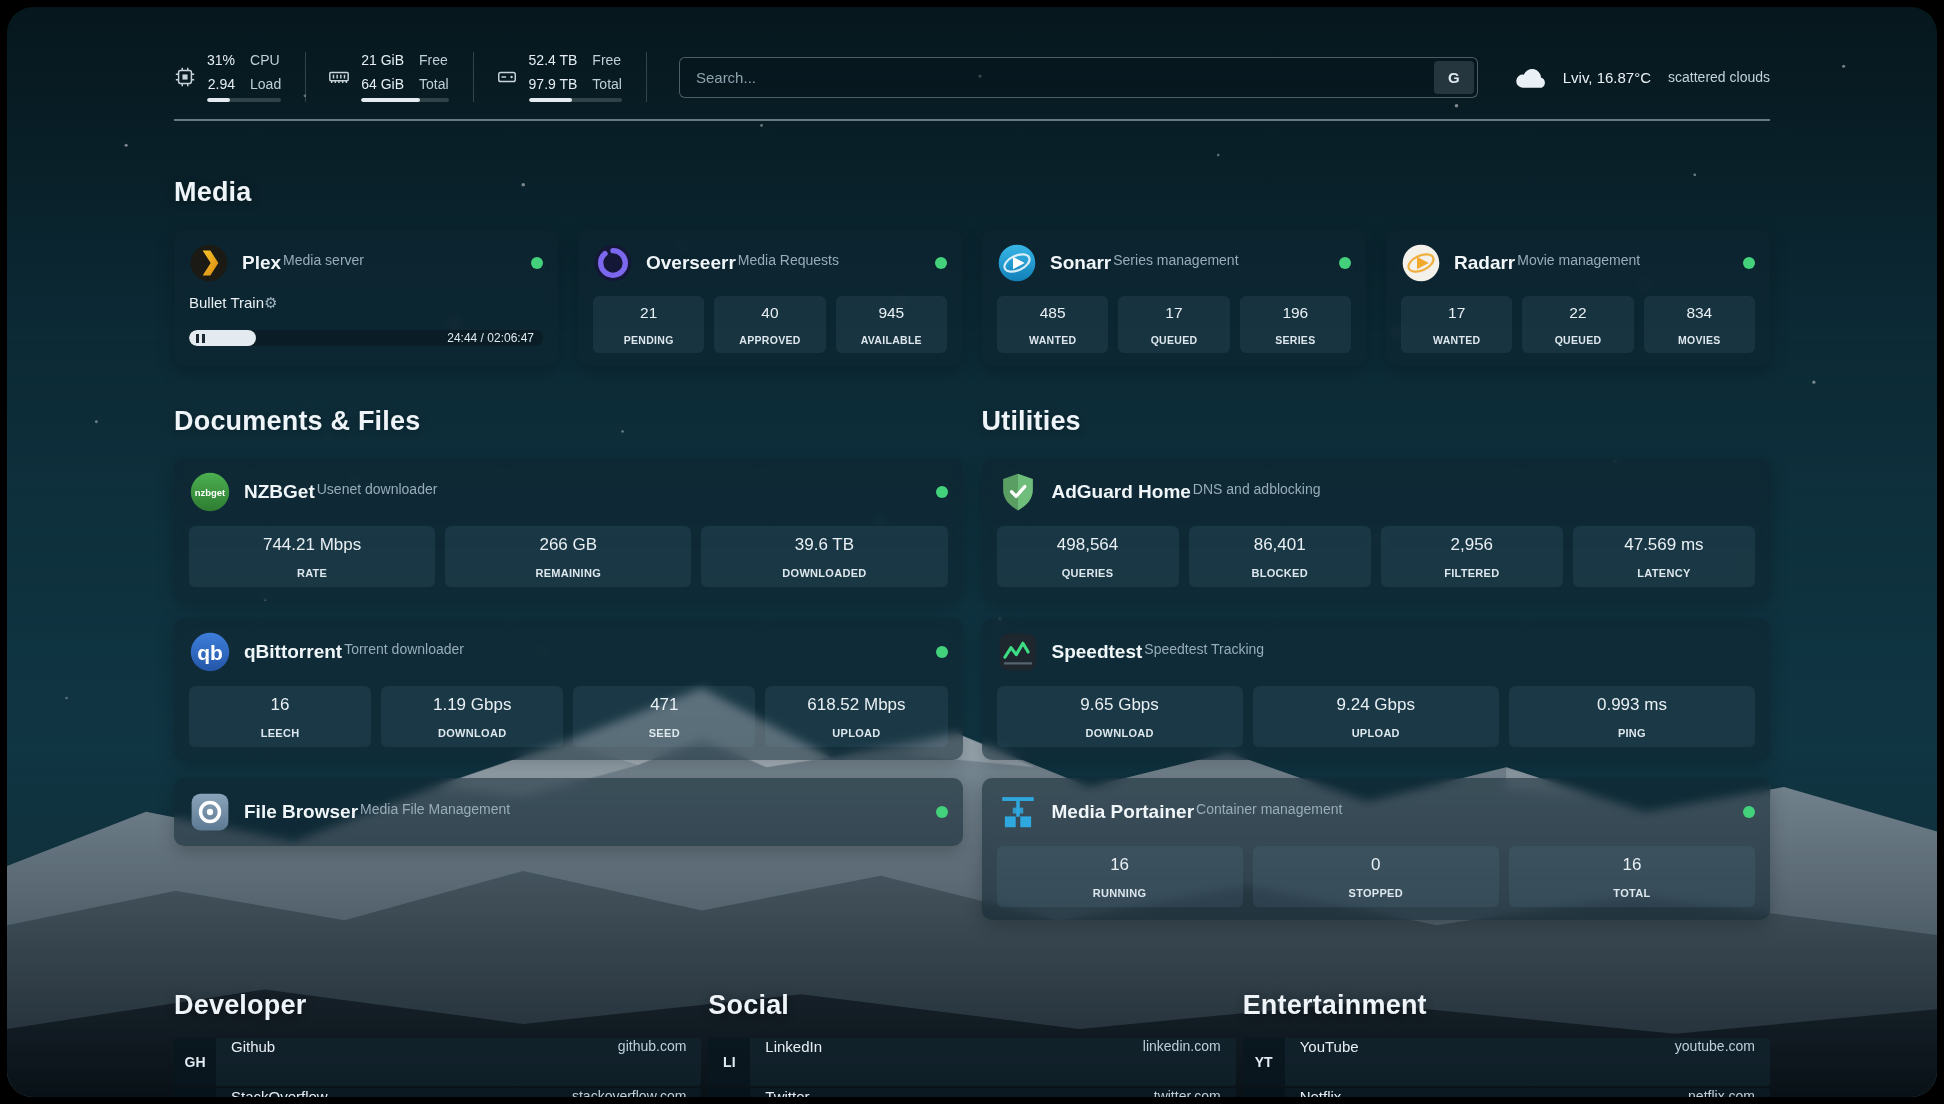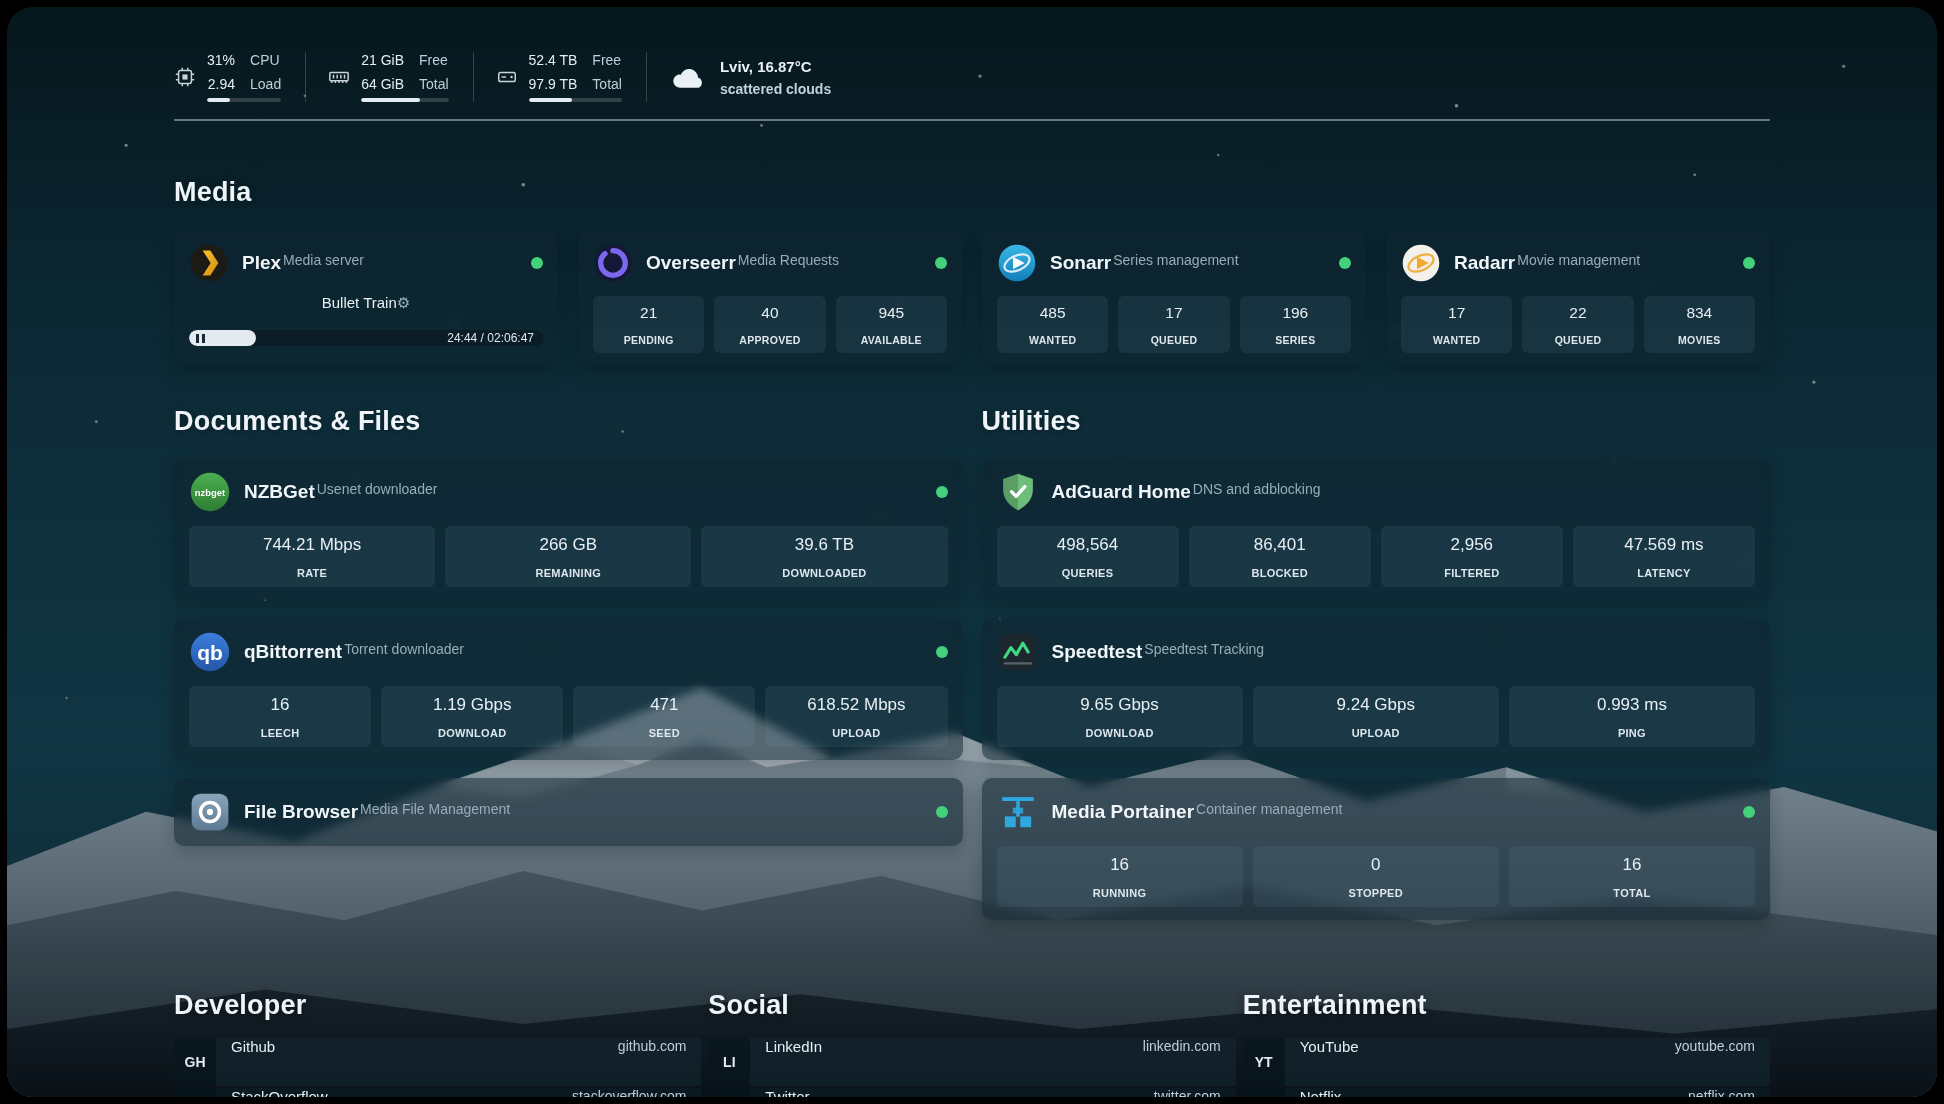--- a/index.html
+++ b/index.html
@@ -25,21 +25,21 @@
 
   .searchbar { flex:1; display:flex; align-items:center; height:41px; margin:0 34px 0 10px;
     background:rgba(7,21,29,0.55); border:1px solid rgba(205,225,236,0.35); border-radius:6px; padding:3px; }
   .searchbar input { flex:1; background:transparent; border:none; outline:none; color:#e8f0f4; font-size:15px; padding:0 13px; font-family:"Liberation Sans",sans-serif; }
   .searchbar input::placeholder { color:#8ea3ae; }
   .g-btn { width:40px; height:33px; flex:none; border:none; border-radius:4px; background:rgba(196,220,233,0.16); color:#e1ebf1; font-size:15px; font-weight:600; cursor:pointer; font-family:"Liberation Sans",sans-serif; }
 
   .weather { display:flex; align-items:center; gap:13px; }
   .weather-icon { width:38px; height:30px; }
   .weather-icon svg { width:100%; height:100%; display:block; }
-  .weather-txt { display:flex; flex-direction:column; gap:6px;font-weight:bold; }
+  .weather-txt { display:flex; gap:17px; }
   .weather-loc { font-size:15px; color:#eaf1f5; }
   .weather-cond { font-size:14px; color:#c3d2db; }
 
   .divider { height:2px; background:rgba(219,234,241,0.45); border:none; margin-top:6px; }
 
   
   h2.sec { font-size:27px; font-weight:600; letter-spacing:.2px; color:#eef4f8; text-shadow:0 1px 10px rgba(0,0,0,.35); }
   .media-sec { margin-top:56px; }
   .media-row { margin-top:22px; display:grid; grid-template-columns:repeat(4,1fr); gap:20px; }
 
@@ -55,21 +55,21 @@
   .stats { display:flex; gap:10px; margin-top:13px; }
   .stat { flex:1; background:rgba(130,175,200,0.10); border-radius:6px; text-align:center; padding:9px 3px 8px; }
   .stat .v { font-size:17px; color:#e9f0f4; line-height:20px; }
   .stat .l { font-size:11px; font-weight:700; color:#dde7ed; margin-top:12px; letter-spacing:.3px; }
   .media-card .appicon { width:40px; height:40px; }
   .media-card .stat { padding:8px 2px 7px; }
   .media-card .stat .v { font-size:15.5px; line-height:18px; }
   .media-card .stat .l { font-size:10.5px; }
 
   
-  .now-row { display:flex; align-items:center; justify-content:center; margin-top:11px; }
+  .now-row { display:flex; align-items:center; justify-content:flex-start; margin-top:11px; }
   .now-title { font-size:15px; color:#e9f0f4; }
   .gear { font-size:15px; color:#9fb3bf; cursor:pointer; line-height:1; }
   .plex-progress { margin-top:19px; position:relative; height:16px; background:rgba(8,23,31,0.62); border-radius:8px; overflow:hidden; }
   .pfill { position:absolute; left:0; top:0; bottom:0; background:var(--progress-fill,#e3ebf0); border-radius:8px; }
   .pause { position:absolute; left:7px; top:4px; width:9px; height:9px; border-left:3px solid #1a2831; border-right:3px solid #1a2831; }
   .ptime { position:absolute; right:9px; top:0; line-height:16px; font-size:12px; color:#dfe9ef; }
 
   .two-col { margin-top:40px; display:grid; grid-template-columns:1fr 1fr; gap:19px; }
   .col h2.sec { margin-bottom:21px; }
   .col .card { margin-bottom:18px; }
@@ -224,20 +224,24 @@
                 <span>Total</span>
               </div>
             </div>
             <div class="w-bar">
                 <div class="w-fill" style="width: 47%;"></div>
               </div>
           </div>
         </div>
       </div>
 
+      <div class="searchbar">
+        <input type="text" placeholder="Search..." style="">
+        <button class="g-btn">G</button>
+      </div>
 
       <div class="weather">
         <span class="weather-icon">
           <svg viewBox="0 0 32 24" fill="#e9f1f6">
               <path d="M25 21H9a5.5 5.5 0 1 1 .9-10.94A7.5 7.5 0 0 1 24.4 12.4 4.6 4.6 0 0 1 25 21z"></path>
             </svg>
         </span>
         <div class="weather-txt">
           <span class="weather-loc">Lviv, 16.87°C</span>
           <span class="weather-cond">scattered clouds</span>

